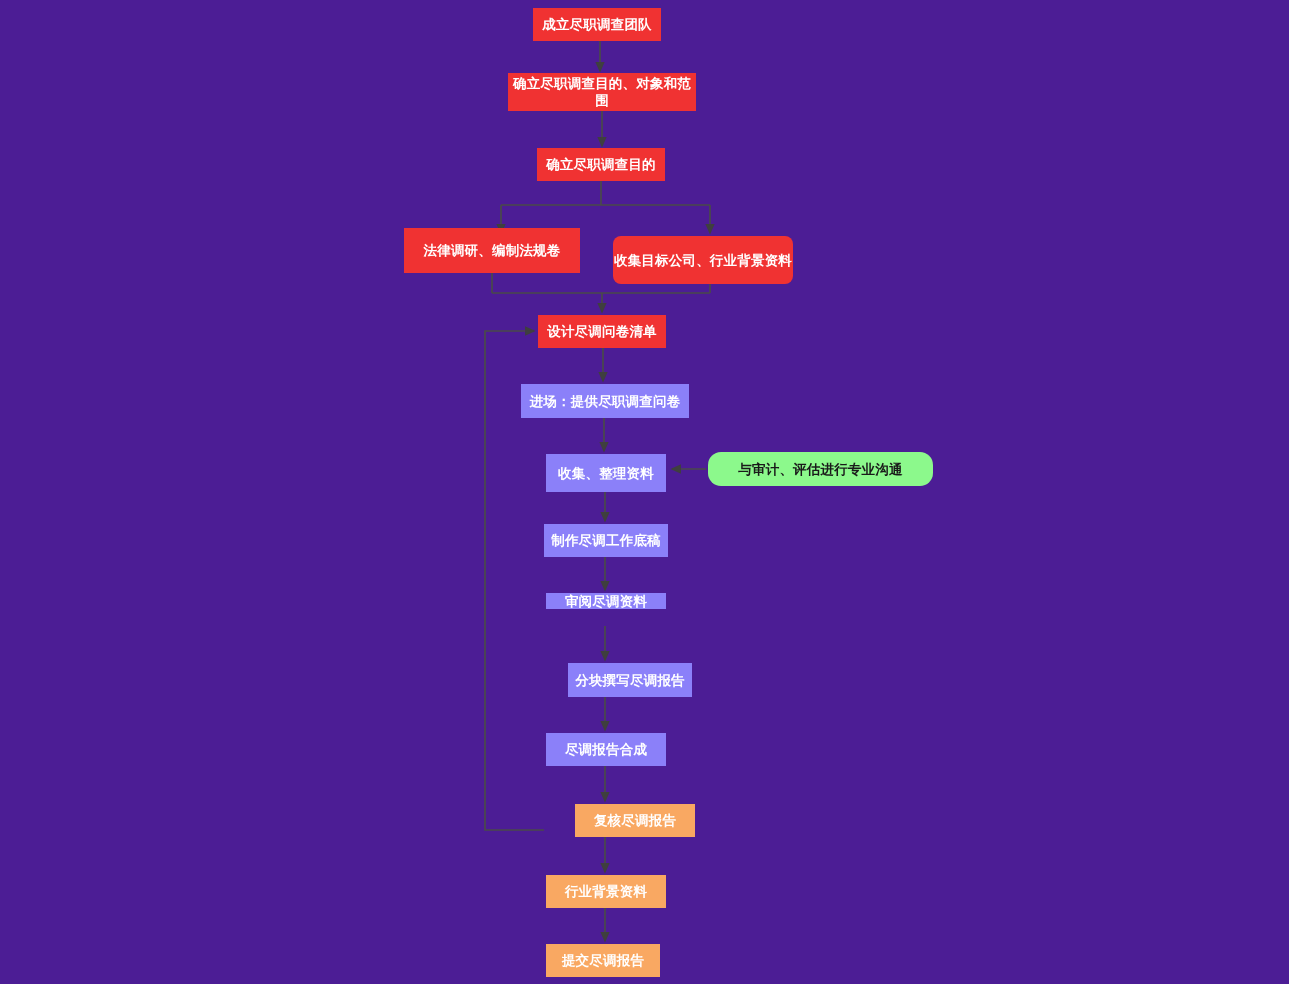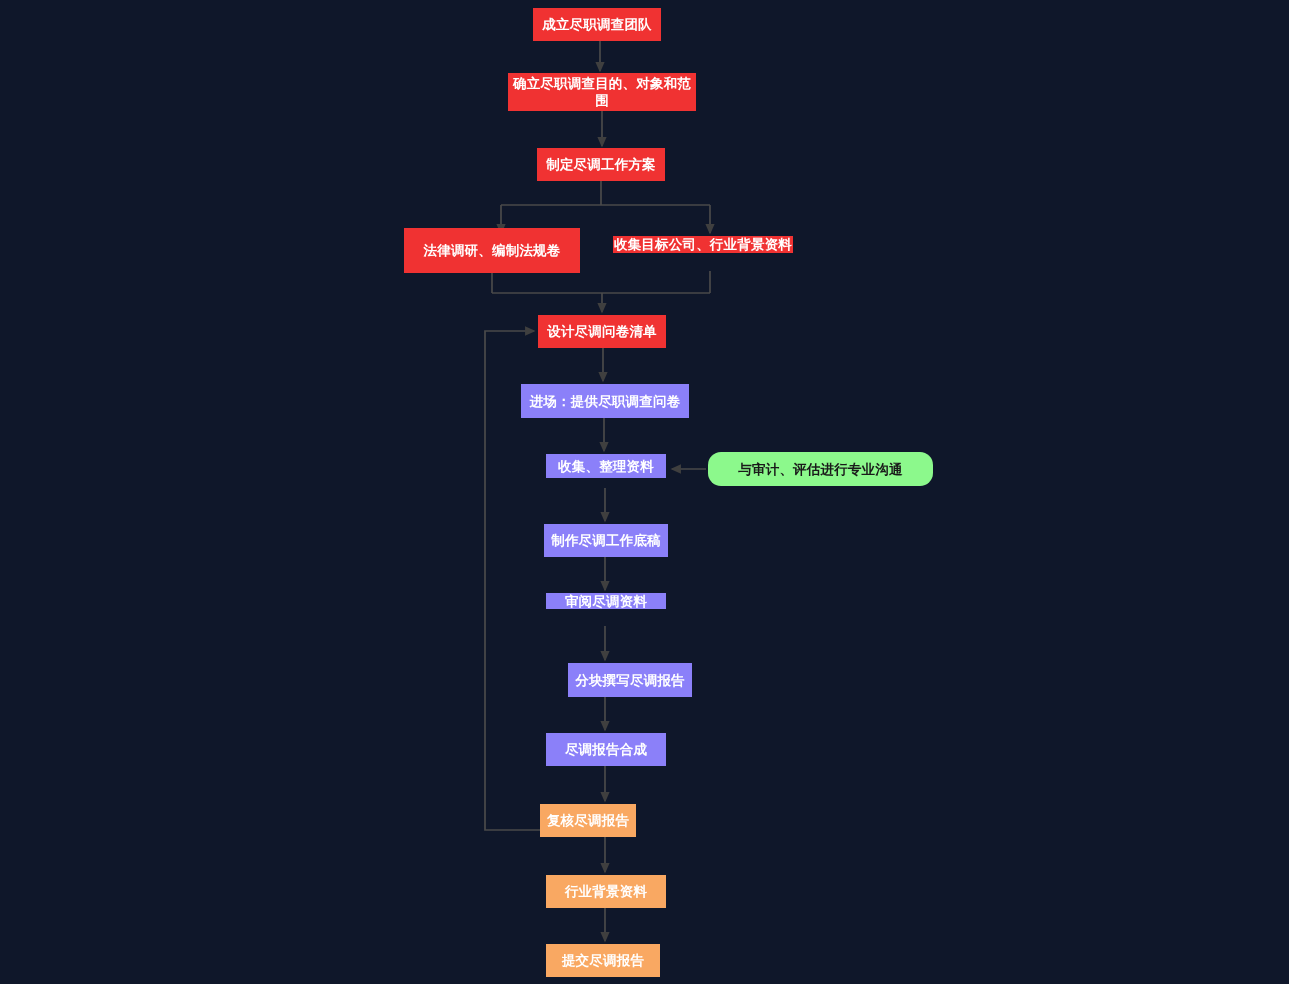--- a/index.html
+++ b/index.html
@@ -7,21 +7,21 @@
     padding: 0;
     background: #ffffff;
   }
   body {
     font-family: "Liberation Sans", "DejaVu Sans", sans-serif;
   }
   #canvas {
     position: relative;
     width: 1289px;
     height: 984px;
-    background: #0f172a;
+    background: #4c1d95;
     overflow: hidden;
   }
   #edge-layer {
     position: absolute;
     left: 0;
     top: 0;
     width: 1289px;
     height: 984px;
     pointer-events: none;
   }
@@ -112,60 +112,60 @@
 
   <div class="node red" style="left:533px; top:8px; width:128px; height:33px;">
     <span class="node-label">成立尽职调查团队</span>
   </div>
 
   <div class="node red wrap" style="left:508px; top:73px; width:188px; height:38px;">
     <span class="node-label">确立尽职调查目的、对象和范围</span>
   </div>
 
   <div class="node red" style="left:537px; top:148px; width:128px; height:33px;">
-    <span class="node-label">制定尽调工作方案</span>
+    <span class="node-label">确立尽职调查目的</span>
   </div>
 
   <div class="node red" style="left:404px; top:228px; width:176px; height:45px;">
     <span class="node-label">法律调研、编制法规卷</span>
   </div>
 
-  <div class="node red overflow" style="left:613px; top:236px; width:180px; height:17px;">
+  <div class="node red overflow" style="left:613px; top:236px; width:180px; height:48px;border-radius:8px;">
     <span class="node-label">收集目标公司、行业背景资料</span>
   </div>
 
   <div class="node red" style="left:538px; top:315px; width:128px; height:33px;">
     <span class="node-label">设计尽调问卷清单</span>
   </div>
 
   <div class="node purple" style="left:521px; top:384px; width:168px; height:34px;">
     <span class="node-label">进场：提供尽职调查问卷</span>
   </div>
 
-  <div class="node purple" style="left:546px; top:454px; width:120px; height:24px;">
+  <div class="node purple" style="left:546px; top:454px; width:120px; height:38px;">
     <span class="node-label">收集、整理资料</span>
   </div>
 
   <div class="node purple" style="left:544px; top:524px; width:124px; height:33px;">
     <span class="node-label">制作尽调工作底稿</span>
   </div>
 
   <div class="node purple" style="left:546px; top:593px; width:120px; height:16px;">
     <span class="node-label">审阅尽调资料</span>
   </div>
 
   <div class="node purple" style="left:544px; top:663px; width:124px; height:34px;margin-left:24px;">
     <span class="node-label">分块撰写尽调报告</span>
   </div>
 
   <div class="node purple" style="left:546px; top:733px; width:120px; height:33px;">
     <span class="node-label">尽调报告合成</span>
   </div>
 
-  <div class="node orange" style="left:540px; top:804px; width:96px; height:33px;align-items:center;">
+  <div class="node orange" style="left:575px; top:804px; width:120px; height:33px;align-items:center;">
     <span class="node-label">复核尽调报告</span>
   </div>
 
   <div class="node orange" style="left:546px; top:875px; width:120px; height:33px;">
     <span class="node-label">行业背景资料</span>
   </div>
 
   <div class="node orange" style="left:546px; top:944px; width:114px; height:33px;">
     <span class="node-label">提交尽调报告</span>
   </div>

